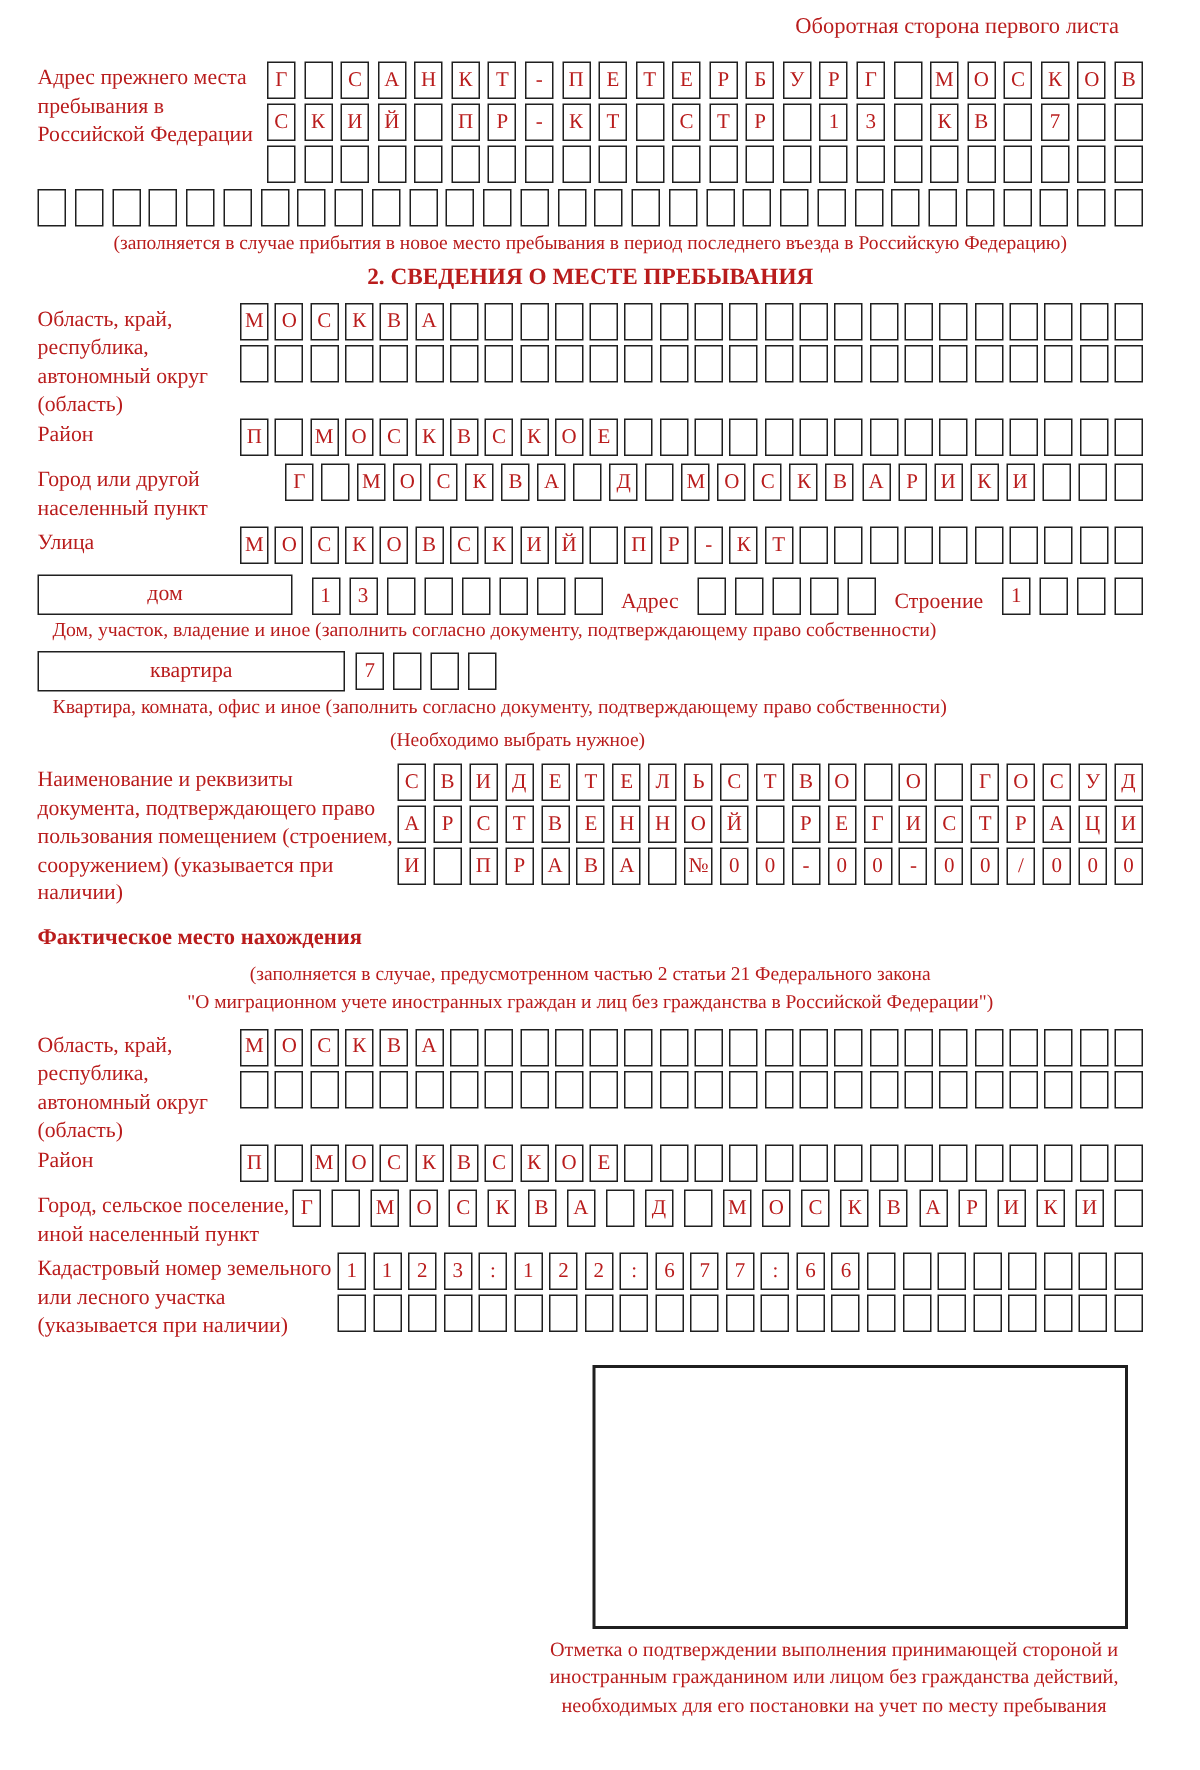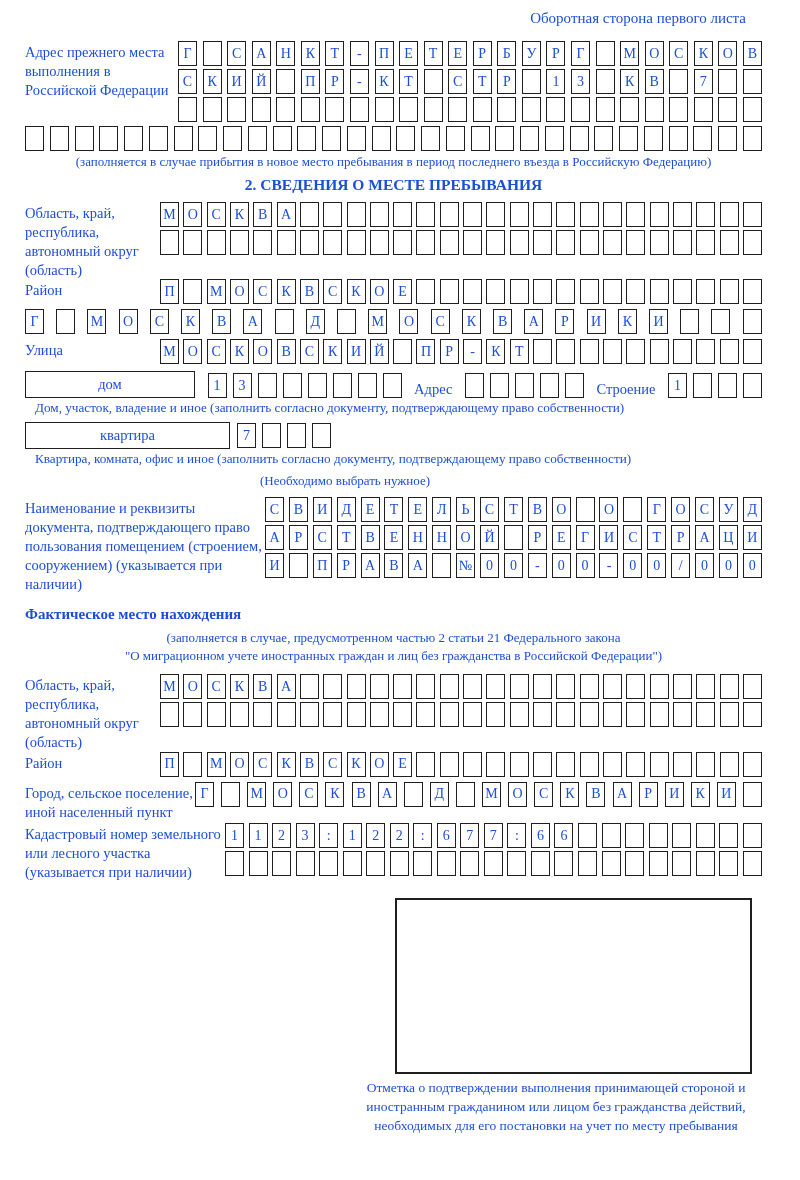--- a/index.html
+++ b/index.html
@@ -1,21 +1,21 @@
 <!DOCTYPE html>
 <html><head>
 <meta charset="utf-8">
 <style>
   * { margin:0; padding:0; box-sizing:border-box; }
   html,body { background:#ffffff; }
   .page {
     position:relative;
     width:800px; height:1180px;
     background:#fff;
-    color:#1d4ed8;
+    color:#b91c1c;
     font-family:"Liberation Serif","DejaVu Serif",serif;
     padding:10px 38px 0 25px;
     overflow:hidden;
   }
   .hdr-note { text-align:right; font-size:15px; padding-right:16px; margin-bottom:14px; }
 
   .frow { display:flex; align-items:flex-start; }
   .flabel { font-size:14.5px; line-height:1.3; flex:none; padding-top:2px; }
   .w135 { width:135px; } .w153 { width:153px; } .w165 { width:165px; }
   .w170 { width:170px; } .w200 { width:200px; } .w240 { width:240px; }
@@ -65,21 +65,21 @@
   .stamp-note { width:412px; text-align:center; font-size:13.5px; line-height:1.4; margin-top:5px; }
 </style>
 </head>
 <body>
 
 <div class="page">
 
   <div class="hdr-note">Оборотная сторона первого листа</div>
 
   <div class="frow">
-    <div class="flabel w153">Адрес прежнего места выполнения в Российской Федерации</div>
+    <div class="flabel w153">Адрес прежнего места пребывания в Российской Федерации</div>
     <div class="rows">
       <div class="cellrow">
           <div class="cell">Г</div>
           <div class="cell"></div>
           <div class="cell">С</div>
           <div class="cell">А</div>
           <div class="cell">Н</div>
           <div class="cell">К</div>
           <div class="cell">Т</div>
           <div class="cell">-</div>
@@ -280,20 +280,21 @@
           <div class="cell"></div>
           <div class="cell"></div>
           <div class="cell"></div>
           <div class="cell"></div>
           <div class="cell"></div>
         </div>
       </div>
   </div>
 
   <div class="frow mb2">
+    <div class="flabel w165">Город или другой населенный пункт</div>
     <div class="rows">
         <div class="cellrow">
           <div class="cell">Г</div>
           <div class="cell"></div>
           <div class="cell">М</div>
           <div class="cell">О</div>
           <div class="cell">С</div>
           <div class="cell">К</div>
           <div class="cell">В</div>
           <div class="cell">А</div>

